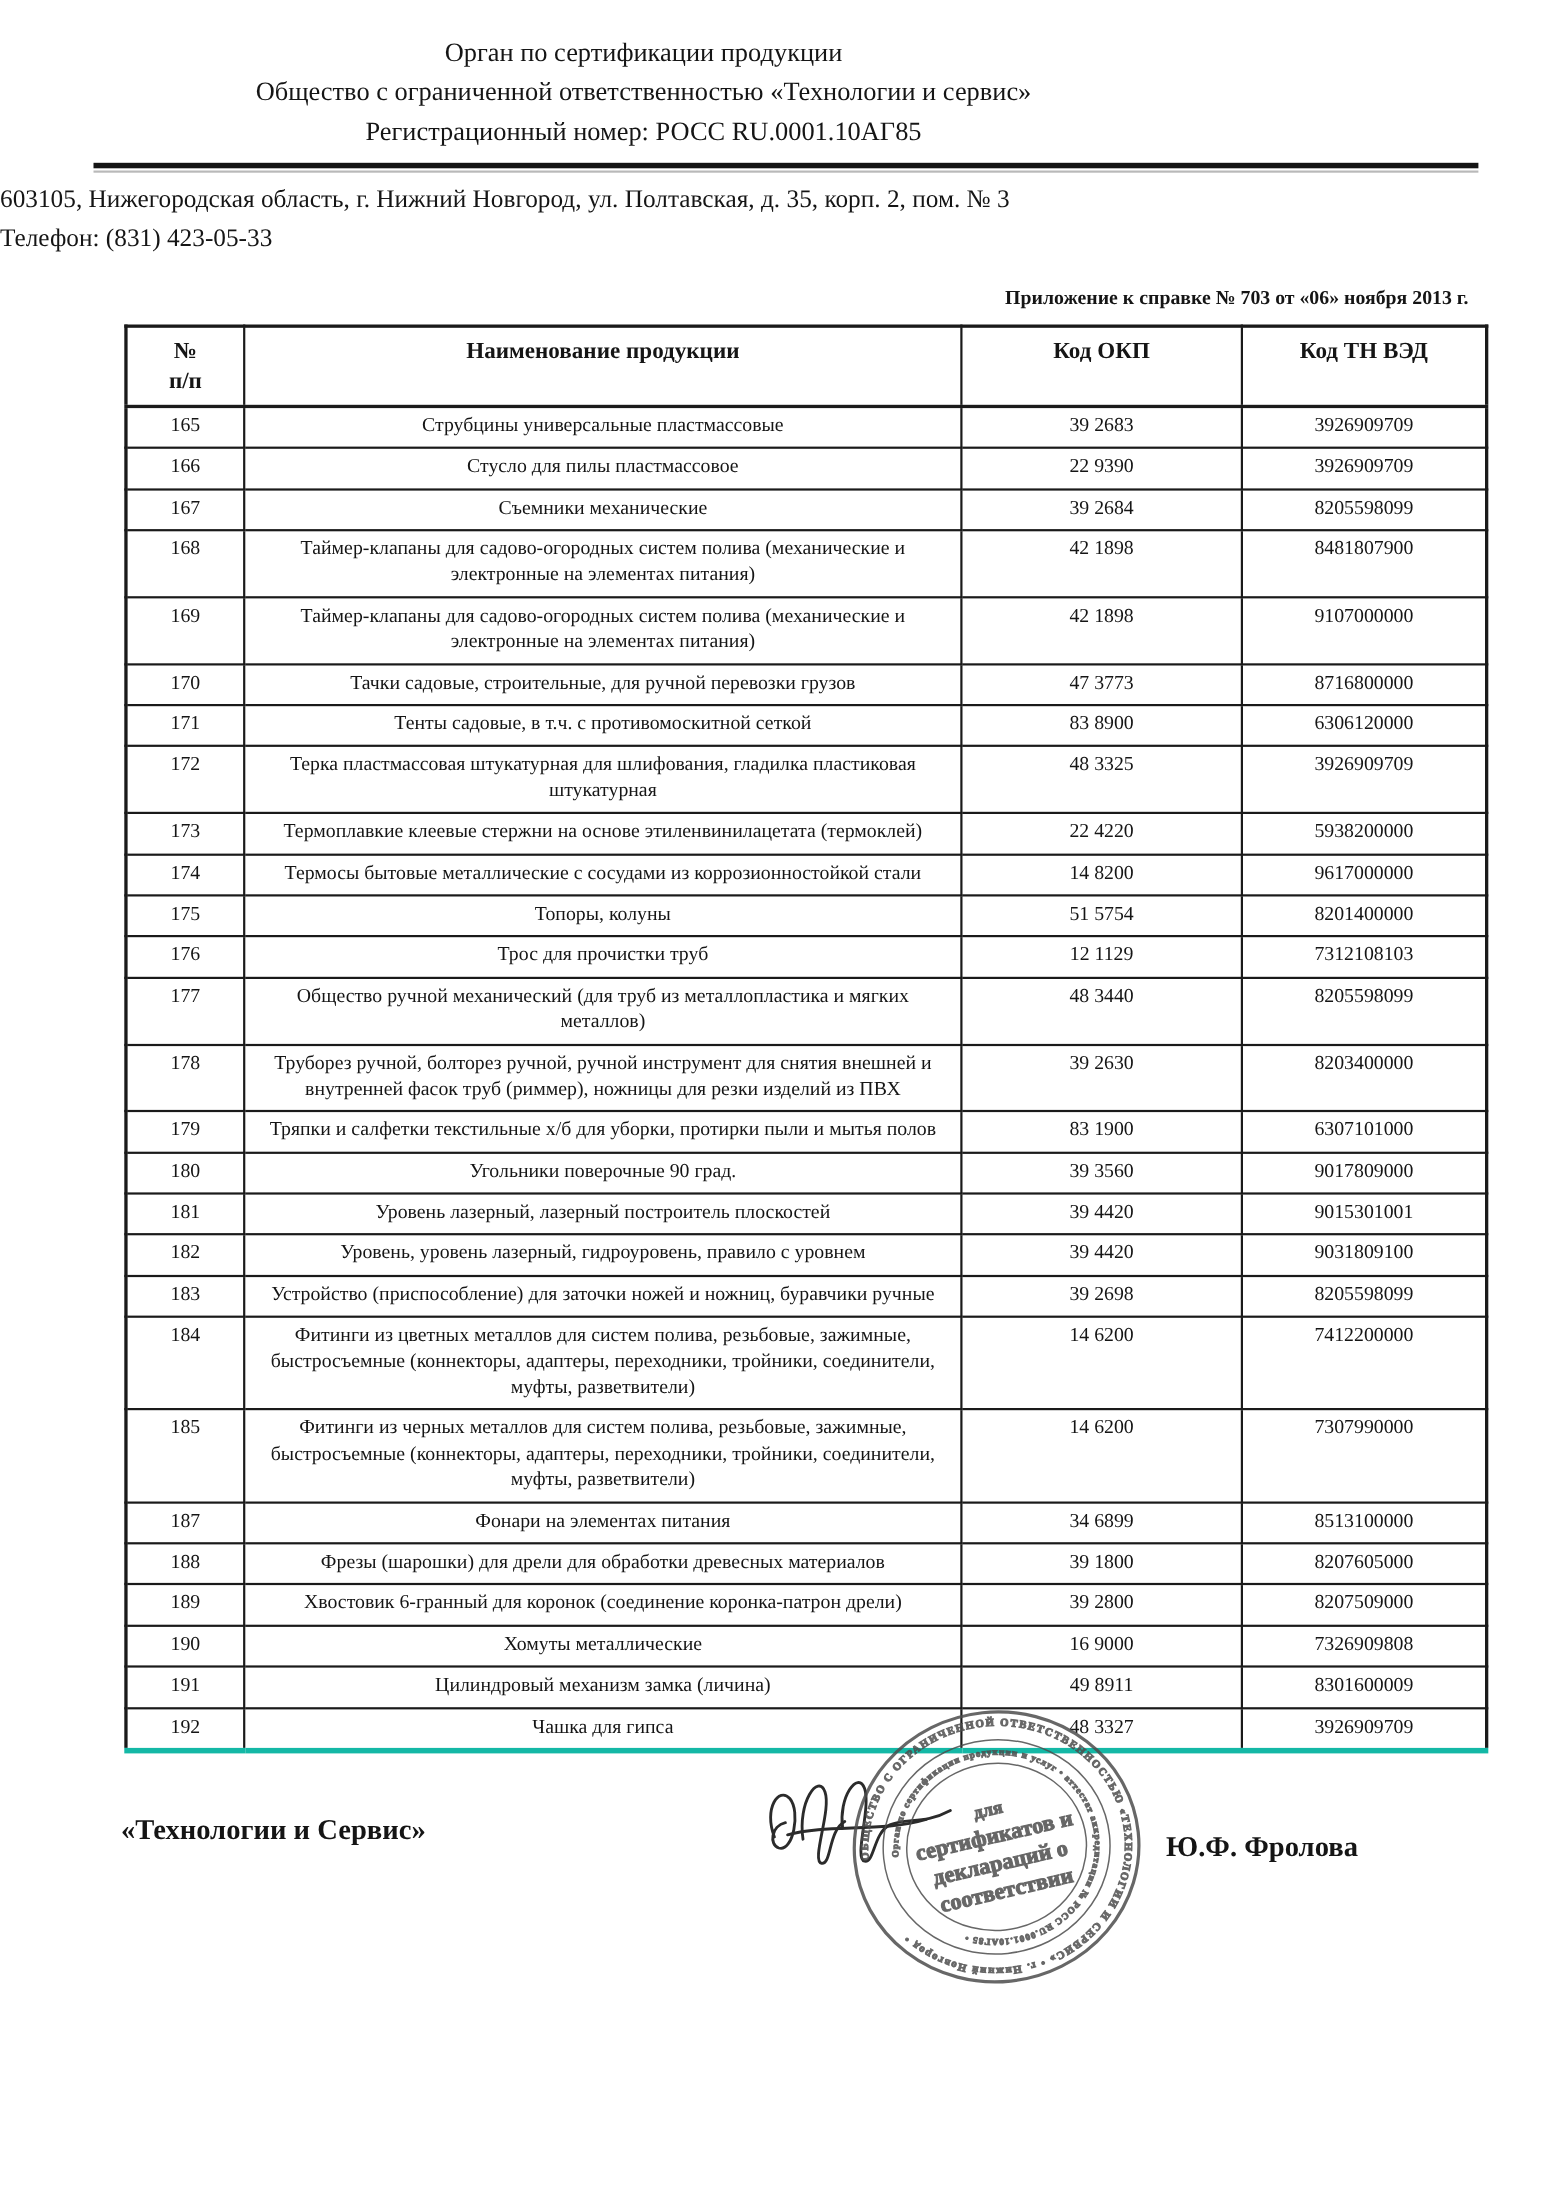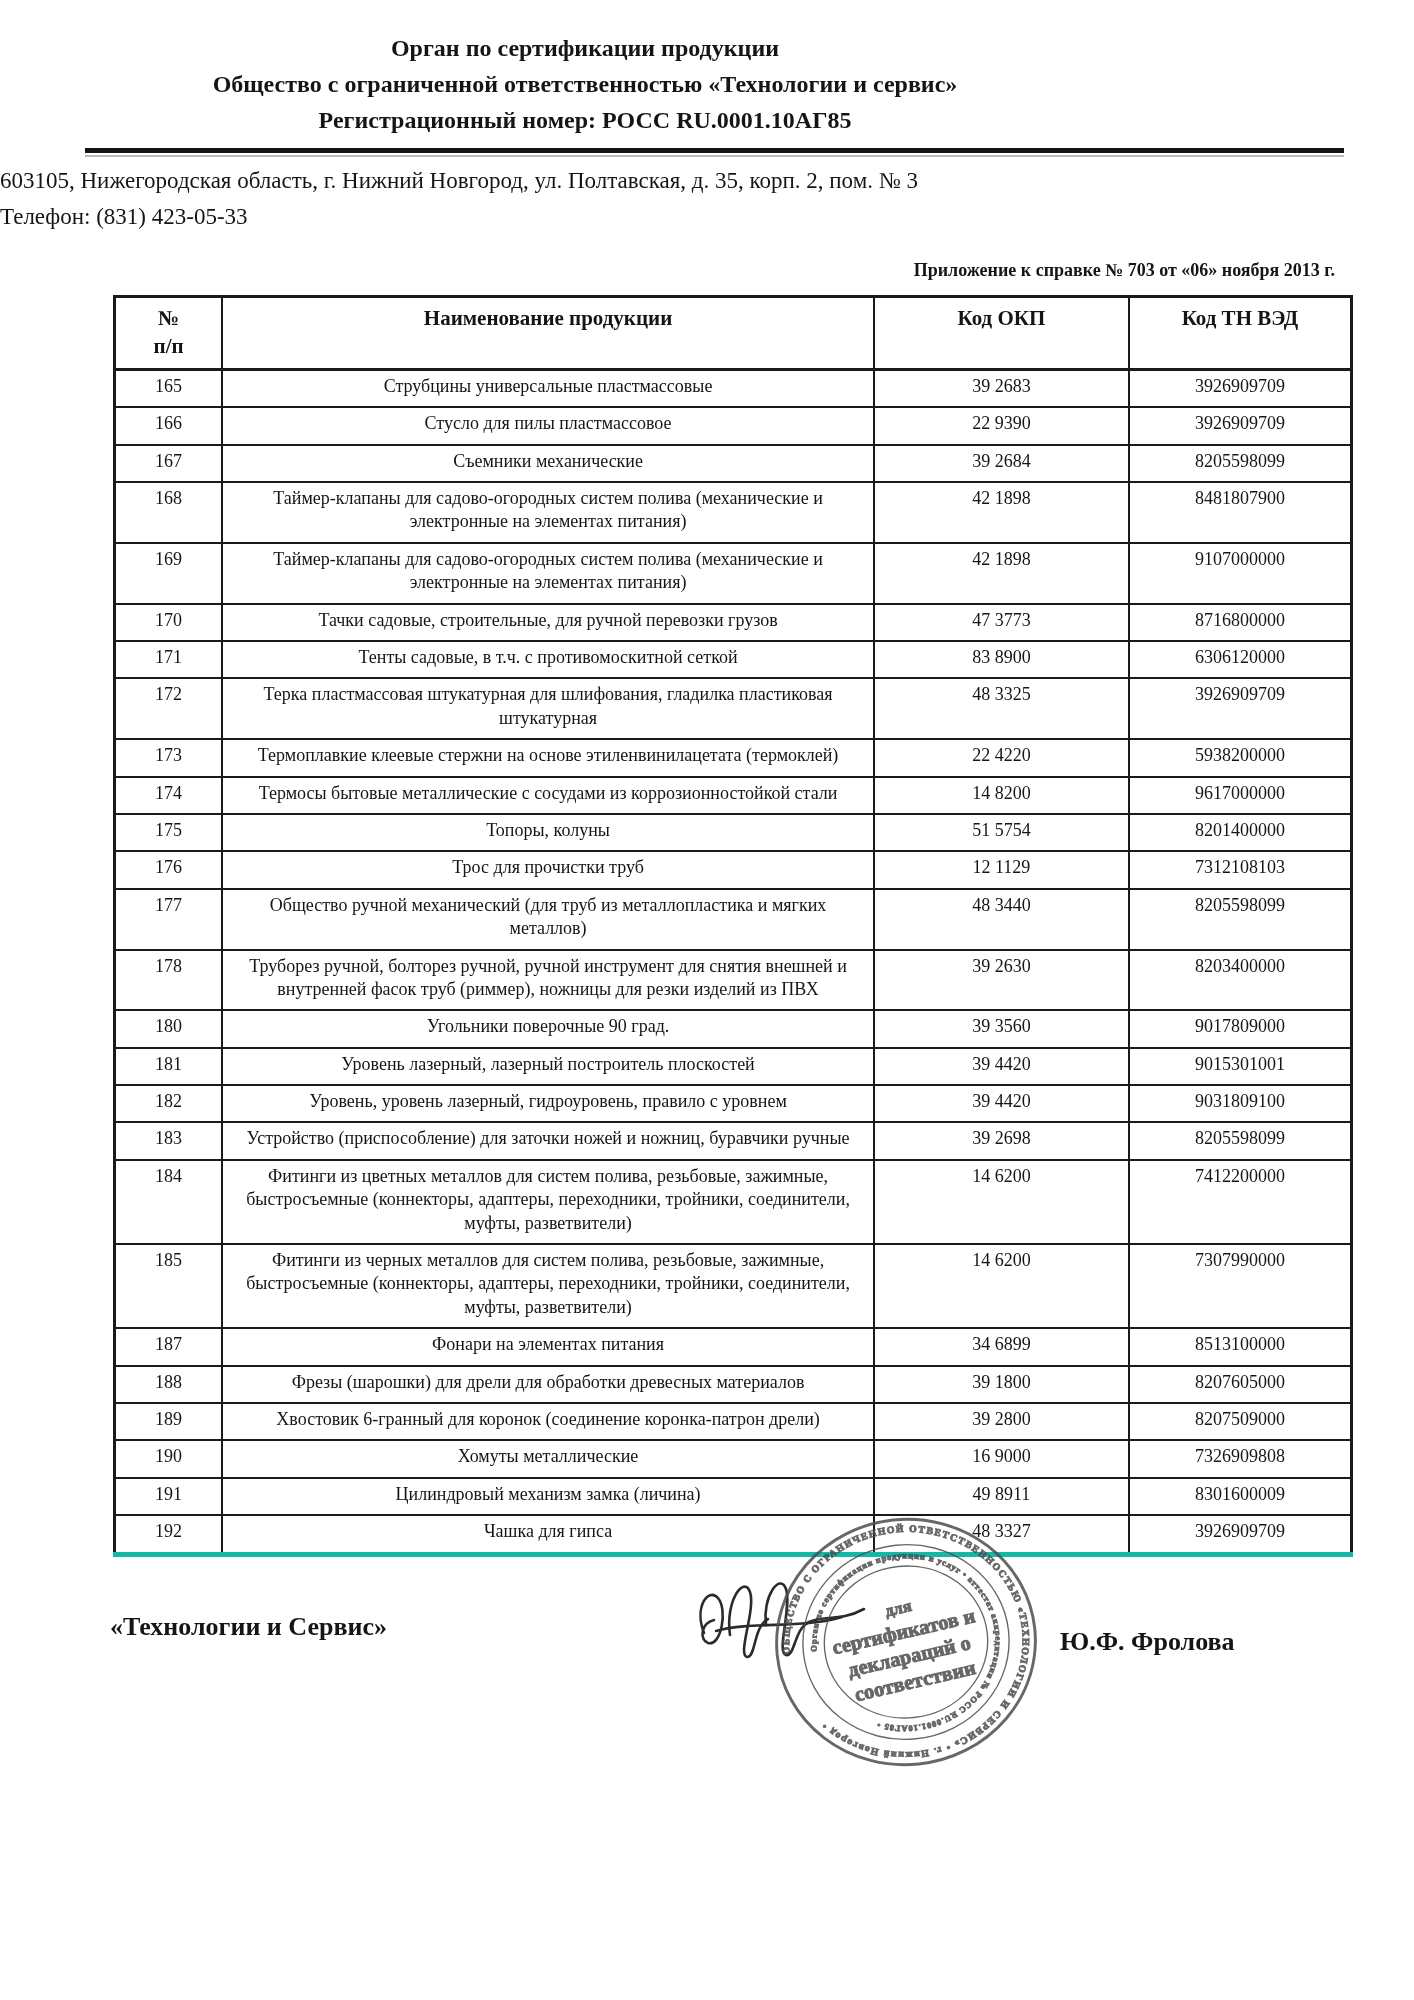--- a/index.html
+++ b/index.html
@@ -11,21 +11,21 @@
     background:#ffffff;
     font-family:"Liberation Serif","DejaVu Serif",serif;
     color:#151515;
     overflow:hidden;
   }
   
   .org-head{
     width:1170px;
     margin:30px 244px 0 0;
     text-align:center;
-    font-weight:bold;
+    font-weight:normal;
     font-size:24px;
     line-height:1.5;
   }
   .header-divider{
     margin:10px 70px 0 85px;
     border-top:5px solid #141414;
     border-bottom:2px solid #b9b9b9;
     height:2px;
   }
   .addr-block{
@@ -251,20 +251,26 @@
       <td>8205598099</td>
     </tr>
 
     <tr>
       <td>178</td>
       <td>Труборез ручной, болторез ручной, ручной инструмент для снятия внешней и внутренней фасок труб (риммер), ножницы для резки изделий из ПВХ</td>
       <td>39 2630</td>
       <td>8203400000</td>
     </tr>
 
+    <tr>
+      <td>179</td>
+      <td>Тряпки и салфетки текстильные х/б для уборки, протирки пыли и мытья полов</td>
+      <td>83 1900</td>
+      <td>6307101000</td>
+    </tr>
 
     <tr>
       <td>180</td>
       <td>Угольники поверочные 90 град.</td>
       <td>39 3560</td>
       <td>9017809000</td>
     </tr>
 
     <tr>
       <td>181</td>

